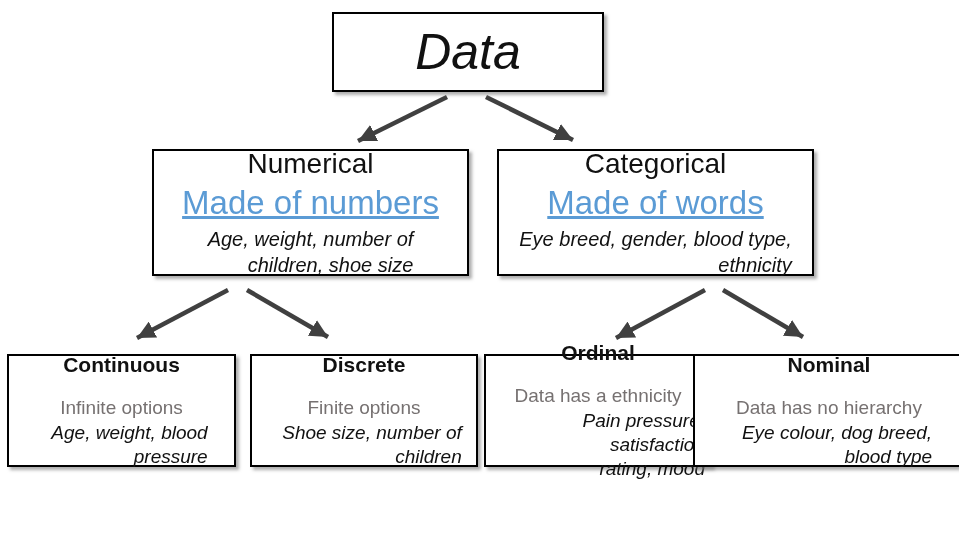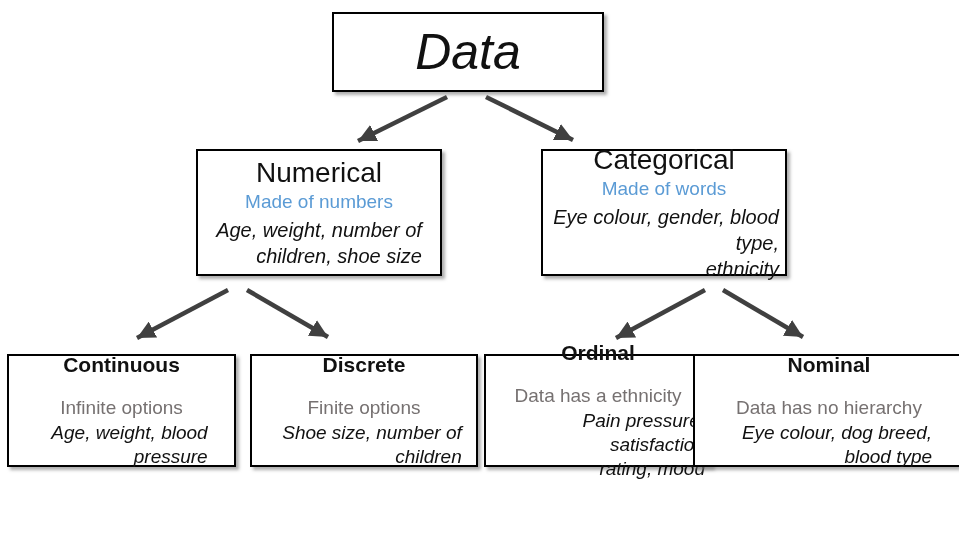--- a/index.html
+++ b/index.html
@@ -31,25 +31,25 @@
   }
   .node--root{
     left:332px;top:12px;width:272px;height:80px;
   }
   .root-title{
     font-style:italic;
     font-size:50px;
     line-height:1;
     color:#111111;
   }
-  .node--l1{top:149px;width:246px;height:127px;padding:4px 6px;margin-left:44px;}
+  .node--l1{top:149px;width:317px;height:127px;padding:4px 6px;}
   .node--numerical{left:152px;}
   .node--categorical{left:497px;}
   .l1-title{font-size:28px;line-height:1.2;color:#111111;}
-  .l1-subtitle{font-size:19px;line-height:1.2;color:var(--accent-blue,#5B9BD5);margin-top:2px;}
+  .l1-subtitle{font-size:33px;line-height:1.2;color:var(--accent-blue,#5B9BD5);margin-top:2px;text-decoration:underline;}
   .l1-examples{font-size:20px;font-style:italic;line-height:1.3;margin-top:3px;white-space:pre-line;color:#111111;}
   .node--l2{top:354px;width:229px;height:113px;padding:4px 5px;}
   .node--continuous{left:7px;}
   .node--discrete{left:250px;width:228px;}
   .node--ordinal{left:484px;width:228px;}
   .node--nominal{left:693px;width:272px;}
   .l2-title{font-size:21px;font-weight:bold;line-height:1.25;color:#111111;}
   .l2-subtitle{font-size:19px;line-height:1.25;color:var(--muted-gray,#767171);margin-top:18px;}
   .l2-examples{font-size:19px;font-style:italic;line-height:1.28;margin-top:1px;white-space:pre-line;color:#111111;margin-left:16px;}
   .arrows{
@@ -88,21 +88,21 @@
   <div class="node node--l1 node--numerical">
     <div class="l1-title">Numerical</div>
     <div class="l1-subtitle">Made of numbers</div>
     <div class="l1-examples">Age, weight, number of
 children, shoe size</div>
   </div>
 
   <div class="node node--l1 node--categorical">
     <div class="l1-title">Categorical</div>
     <div class="l1-subtitle">Made of words</div>
-    <div class="l1-examples">Eye colour, gender, blood type,
+    <div class="l1-examples">Eye breed, gender, blood type,
 ethnicity</div>
   </div>
 
   <div class="node node--l2 node--continuous">
     <div class="l2-title">Continuous</div>
     <div class="l2-subtitle">Infinite options</div>
     <div class="l2-examples">Age, weight, blood
 pressure</div>
   </div>
 

